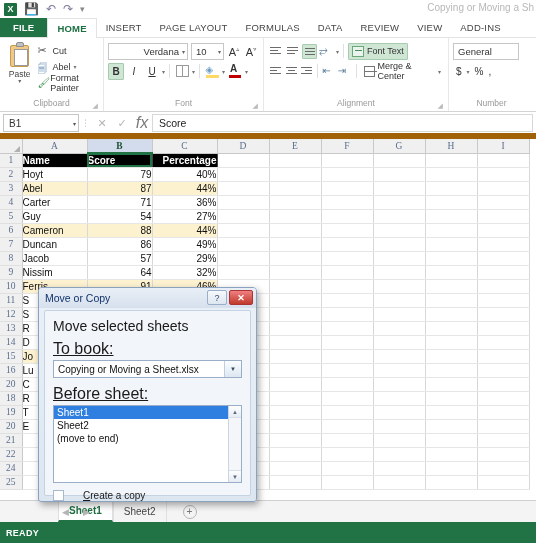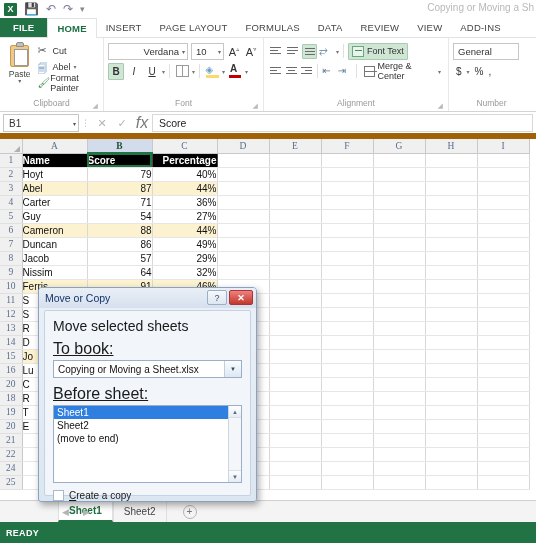--- a/index.html
+++ b/index.html
@@ -234,21 +234,21 @@
   }
   .listitems { flex:1; padding:0; }
   .litem { font-size:10px; color:#111; height:13px; line-height:13px; padding-left:3px; cursor:pointer; }
   .litem.sel { background:#2f7fe0; color:#fff; }
   .lb-scroll { width:13px; background:#f4f6f9; border-left:1px solid #ccd6e3;
                display:flex; flex-direction:column; justify-content:space-between; }
   .lb-arrow { height:12px; display:flex; align-items:center; justify-content:center;
               font-size:6px; color:#5a6b80; background:linear-gradient(#fdfdfe,#e6ecf4);
               border-bottom:1px solid #d6dfea; cursor:pointer; }
   .lb-arrow.down { border-bottom:none; border-top:1px solid #d6dfea; }
-  .chkrow { display:flex; align-items:center; gap:5px; margin-bottom:18px; }
+  .chkrow { display:flex; align-items:center; gap:19px; margin-bottom:18px; }
   .chkbox { width:11px; height:11px; border:1px solid #a9b9cc; background:#fff; }
   .chk-lbl { font-size:10px; color:#1a1a1a; }
   .chk-lbl u { text-decoration:underline; }
   .dlg-actions { display:flex; justify-content:flex-end; gap:7px; }
   .dbutton {
     width:58px; height:20px; font-size:10px; color:#111;
     border:1px solid #8fa2b8; border-radius:3px;
     background:linear-gradient(#fdfefe,#e4eaf1);
     display:flex; align-items:center; justify-content:center; cursor:pointer;
   }

